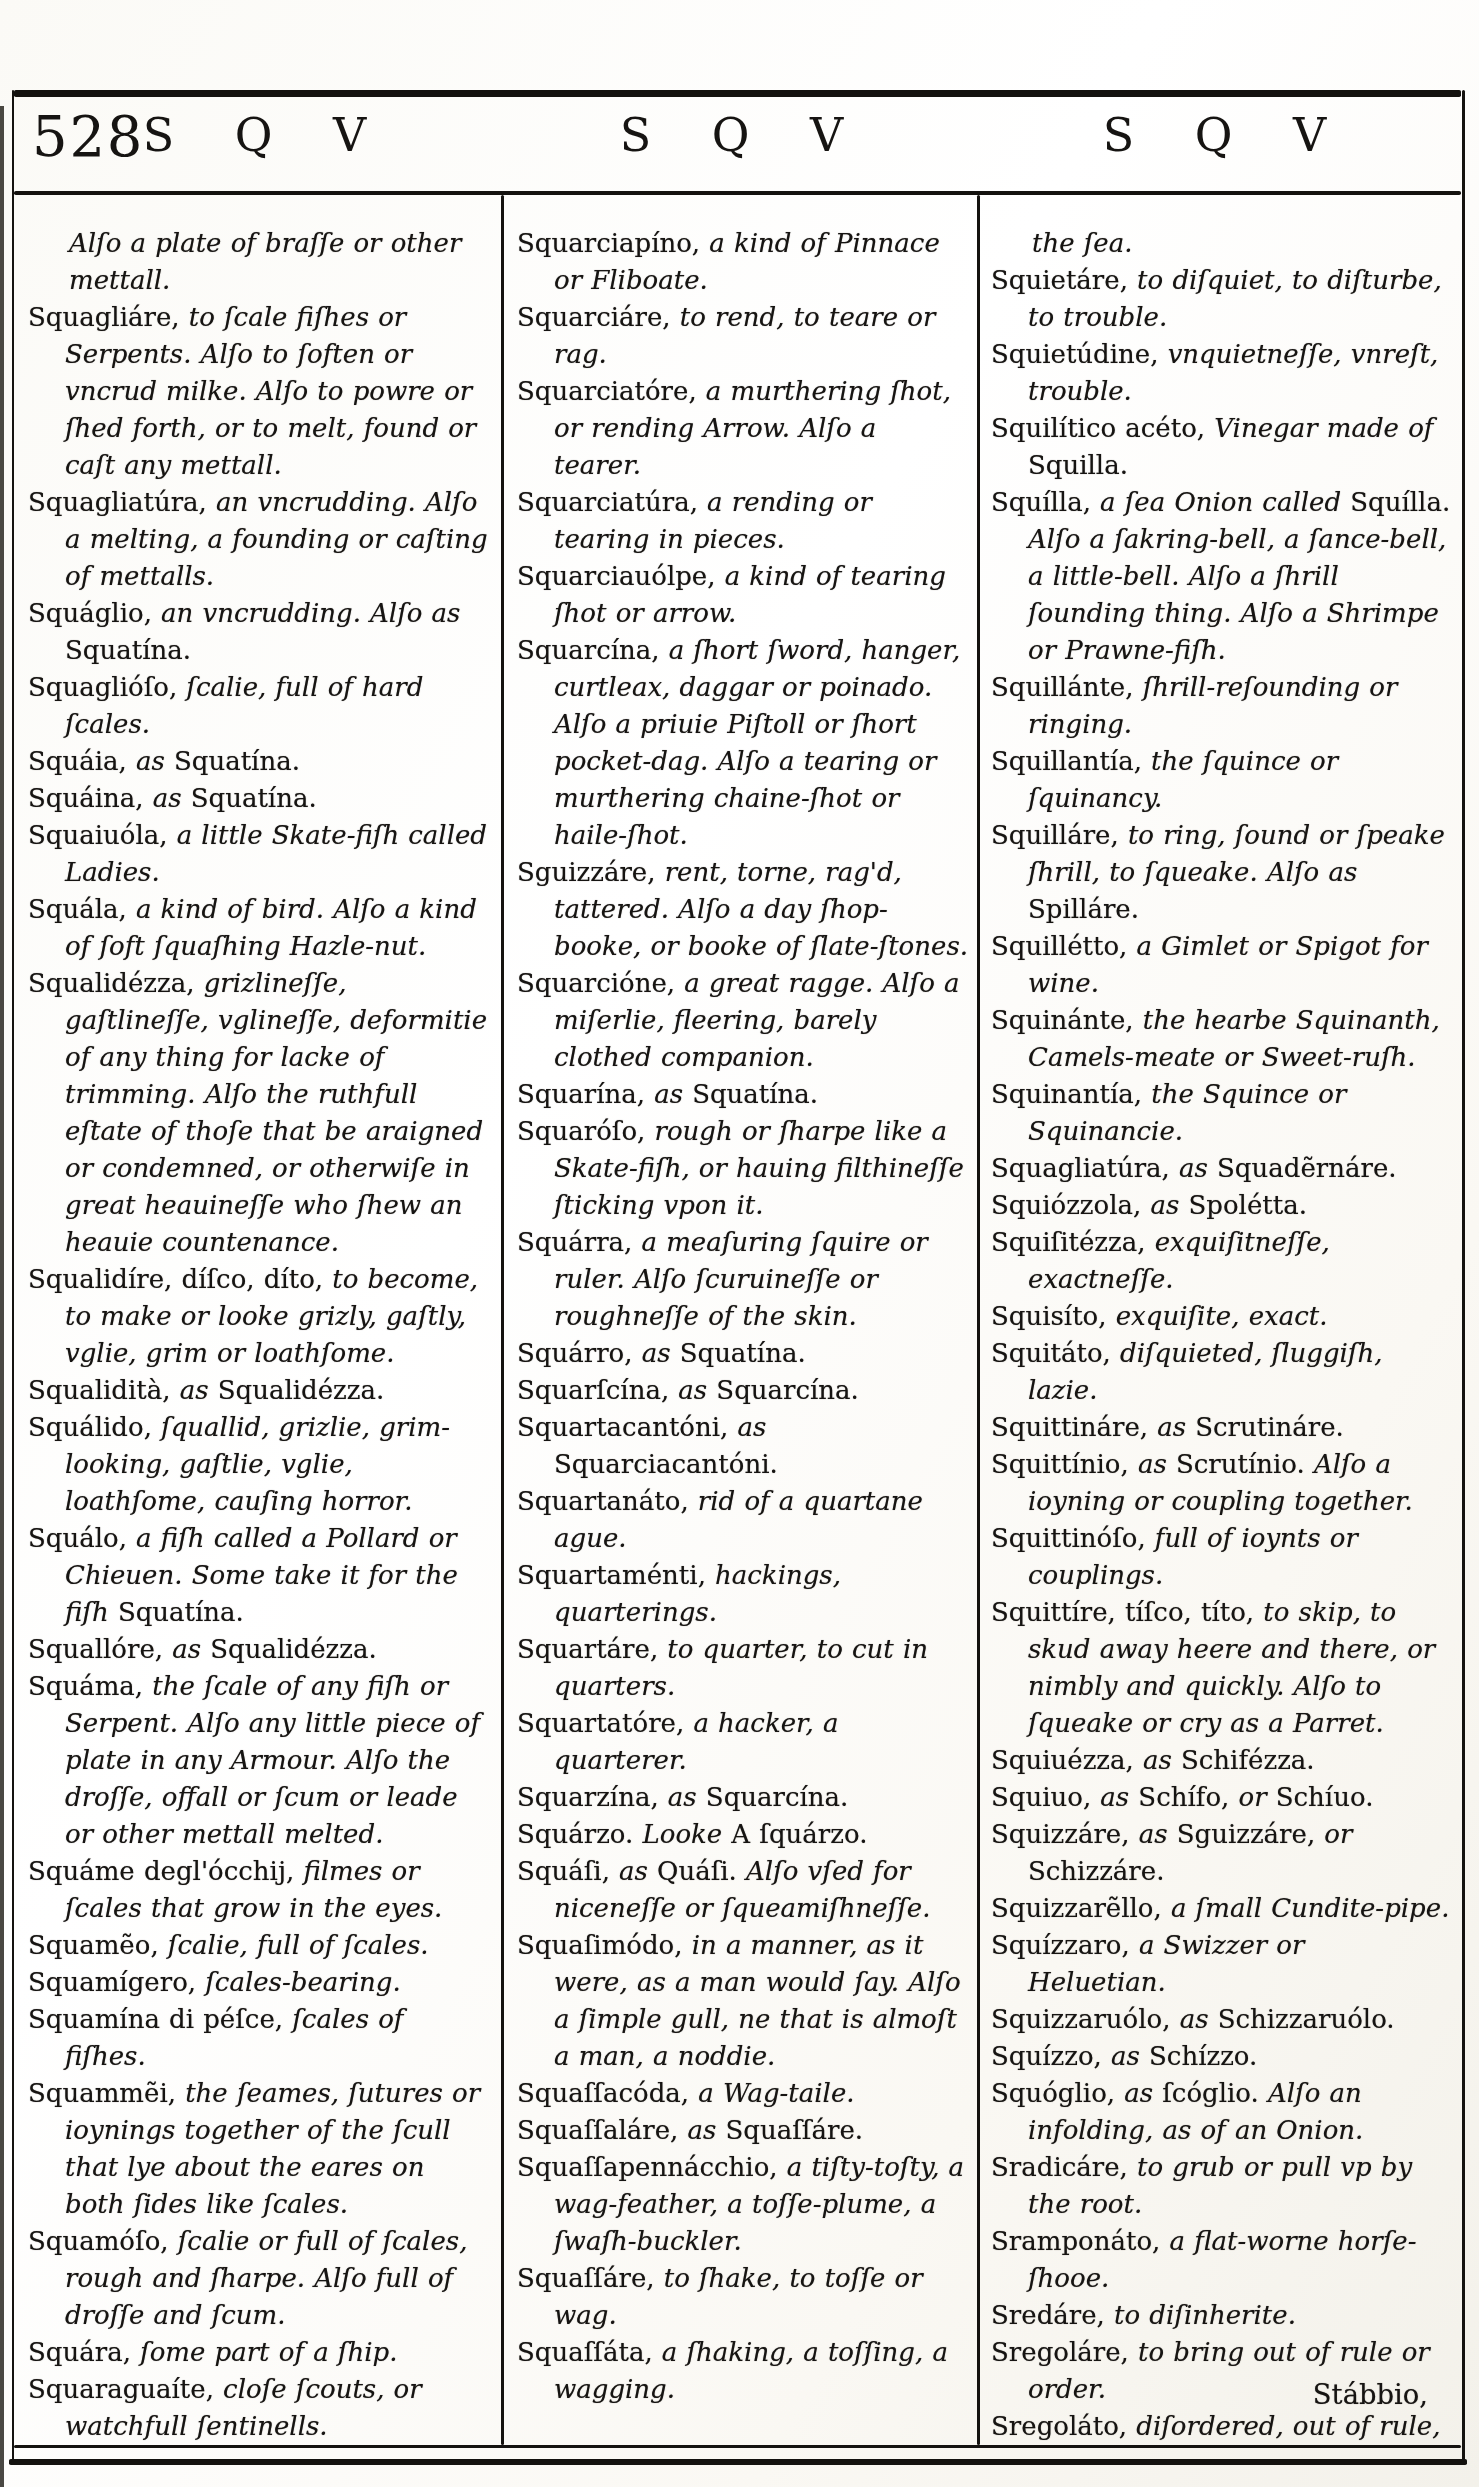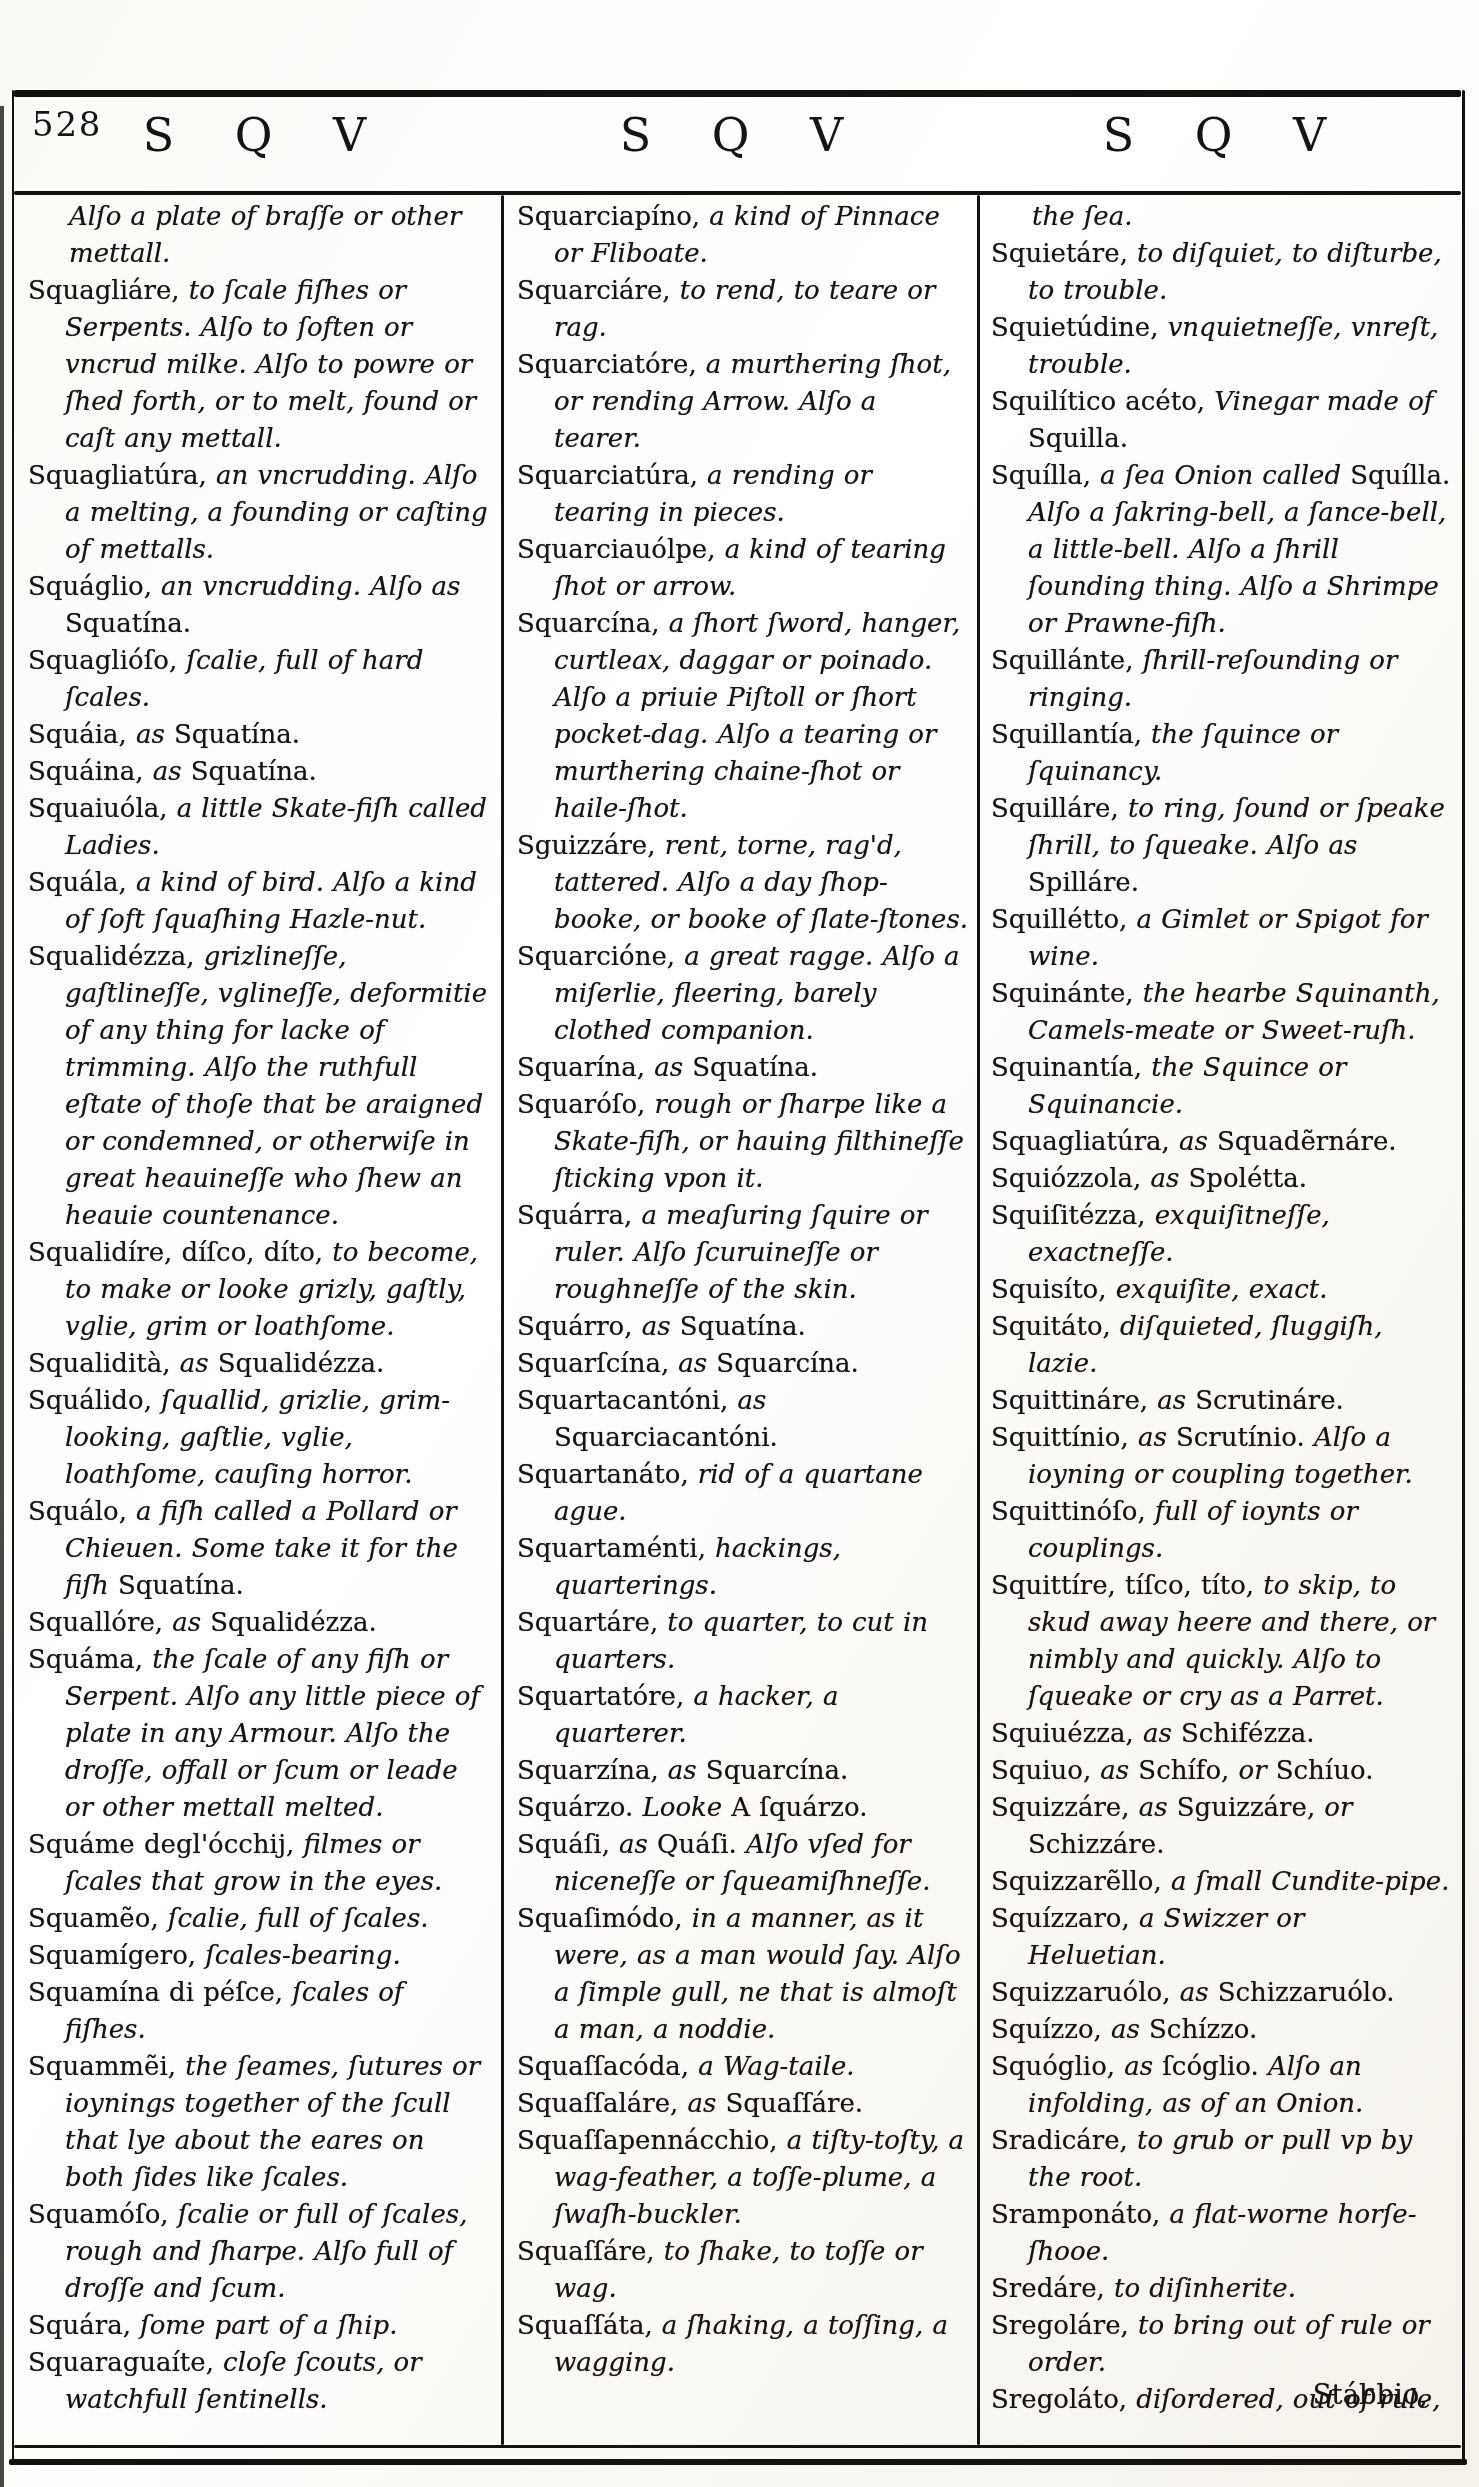--- a/index.html
+++ b/index.html
@@ -8,28 +8,28 @@
     width:1479px;height:2487px;
     background:linear-gradient(120deg,#fbfaf6 0%,#ffffff 40%,#faf8f3 75%,#f3f1ea 100%);
     overflow:hidden;
     font-family:"DejaVu Serif","Liberation Serif",serif;
     color:#161412;
   }
   .rule{position:absolute;background:#14120f;border-radius:1.8px;}
   .scan-edge{position:absolute;left:0;top:106px;bottom:0;width:3.5px;background:#2a2822;opacity:.85;}
   .header-number{
     position:absolute;left:32px;top:104px;
-    font-size:34px;letter-spacing:1.8px;
+    font-size:56px;letter-spacing:1.8px;
   }
   .header-title{
     position:absolute;top:108px;transform:translateX(-50%);
     font-size:46px;letter-spacing:23px;white-space:nowrap;
   }
   .column{
-    position:absolute;top:198px;height:2222px;overflow:hidden;
+    position:absolute;top:225px;height:2222px;overflow:hidden;
   }
   .entry{
     margin:0;padding-left:37px;text-indent:-37px;
     font-size:26px;line-height:37px;
     text-shadow:0 0 0.9px rgba(25,20,15,.55);
     word-spacing:0.9px;
   }
   .entry.cont{padding-left:41px;text-indent:0;}
   .i{font-style:italic;}
   .r{font-style:normal;}

